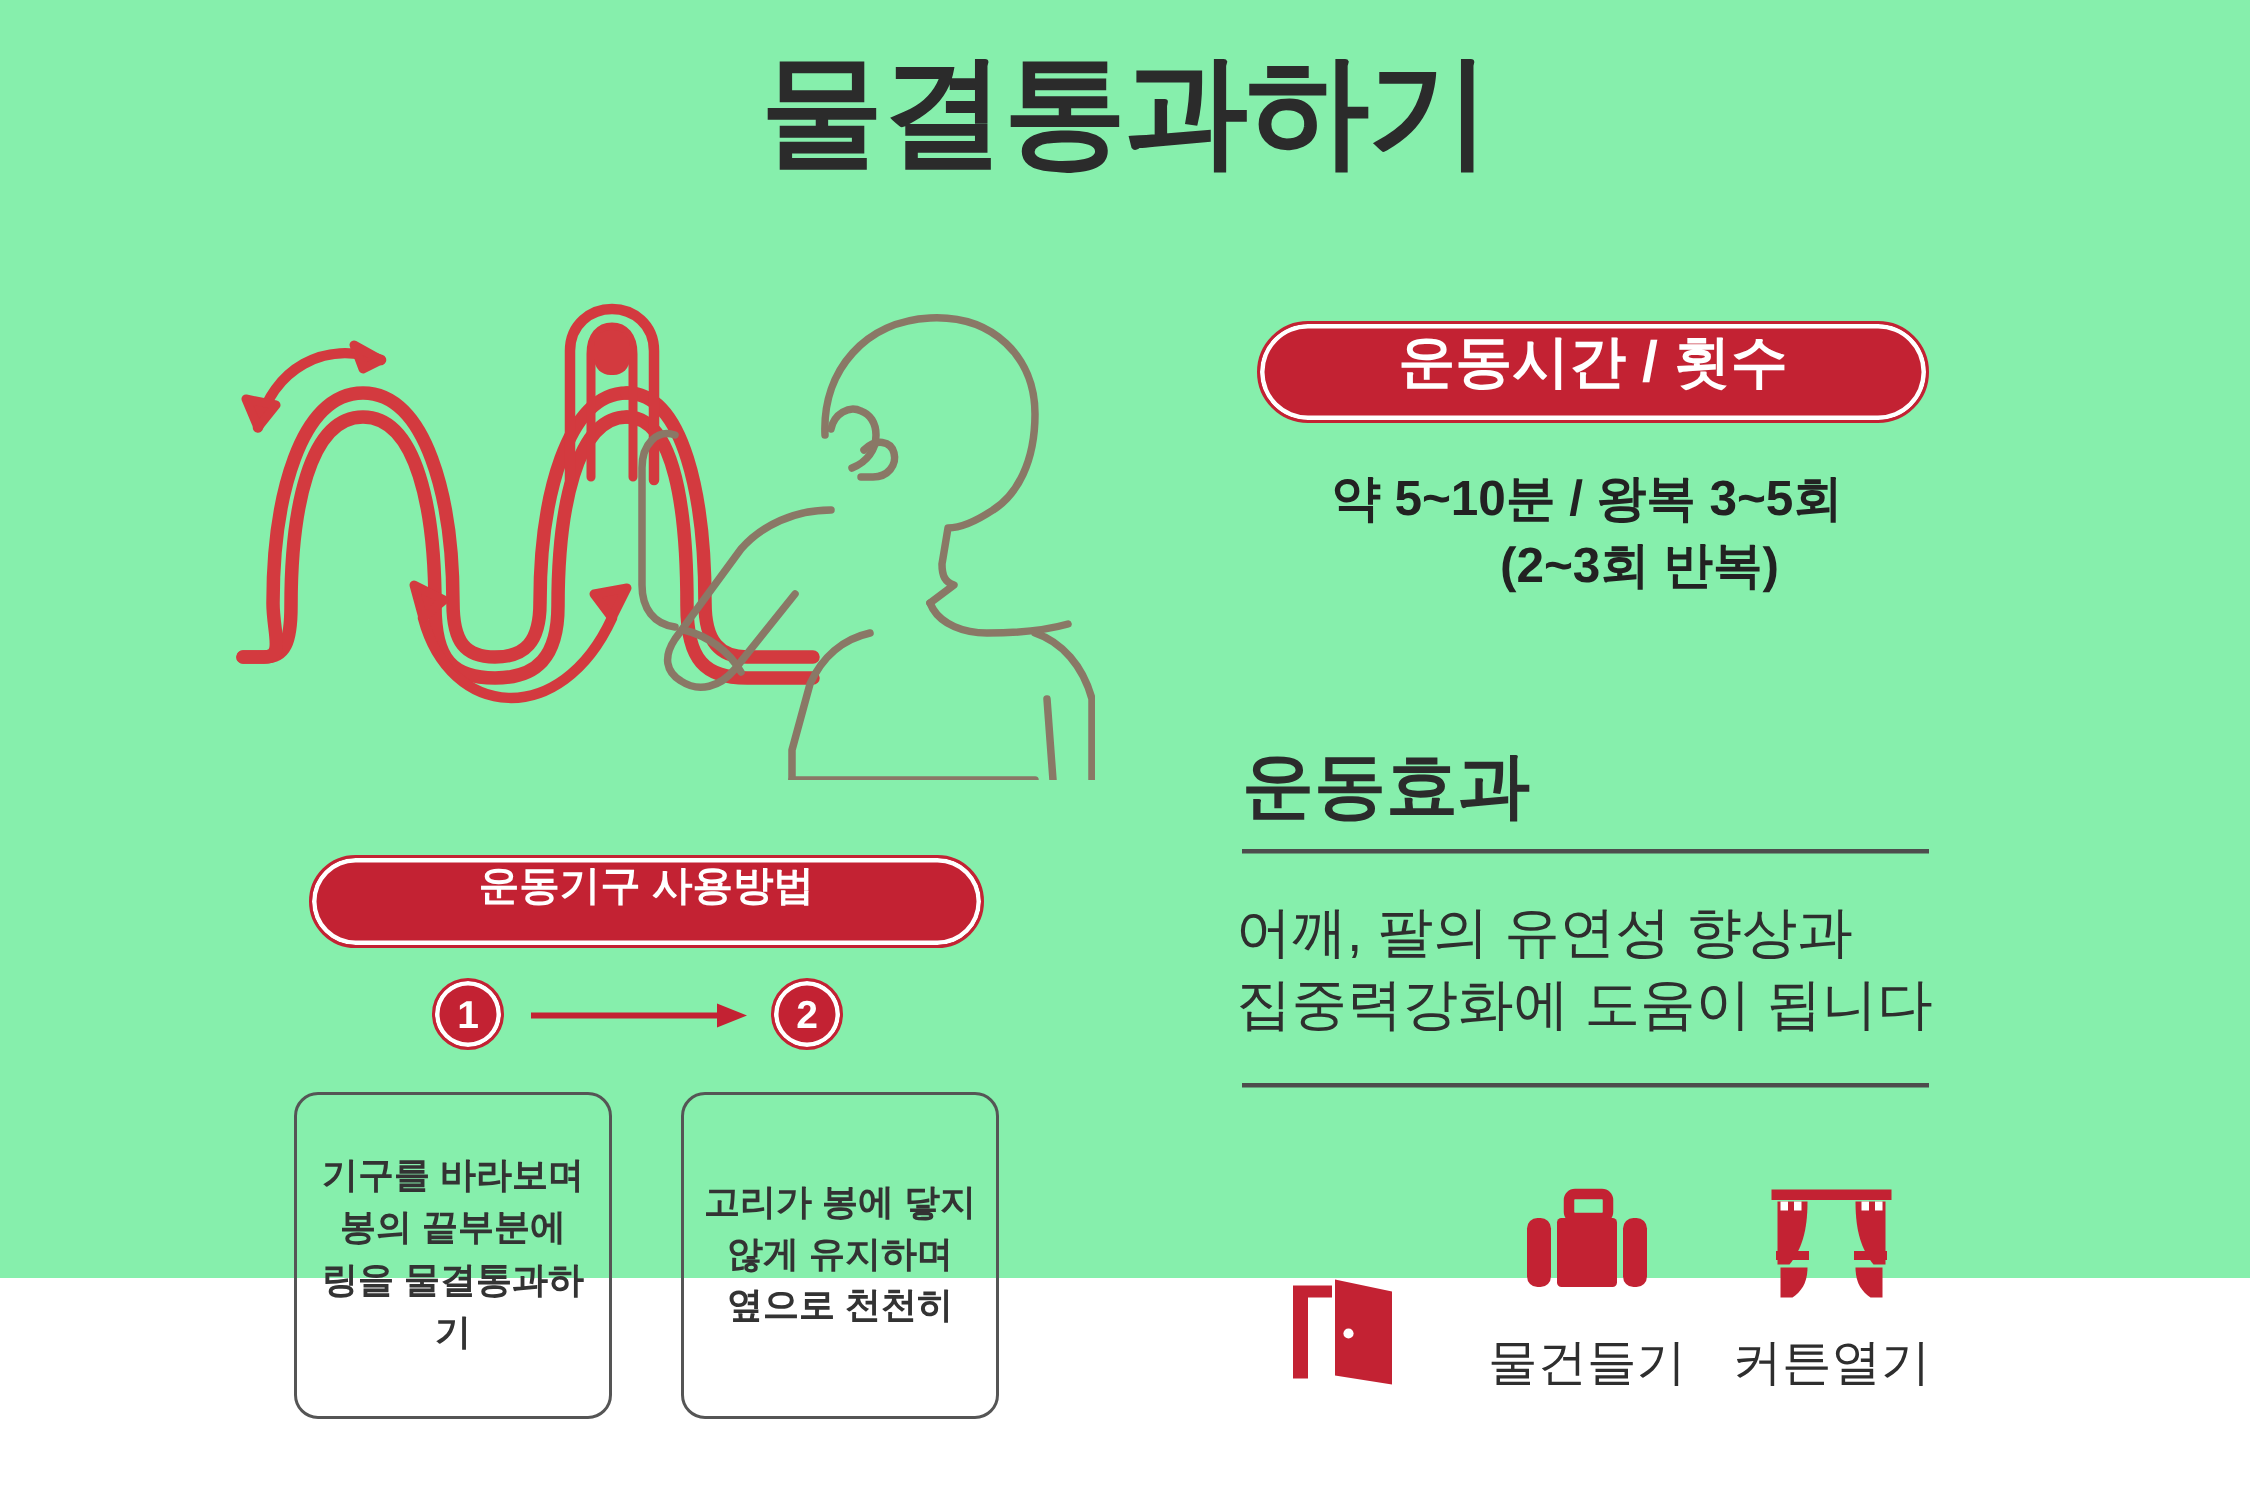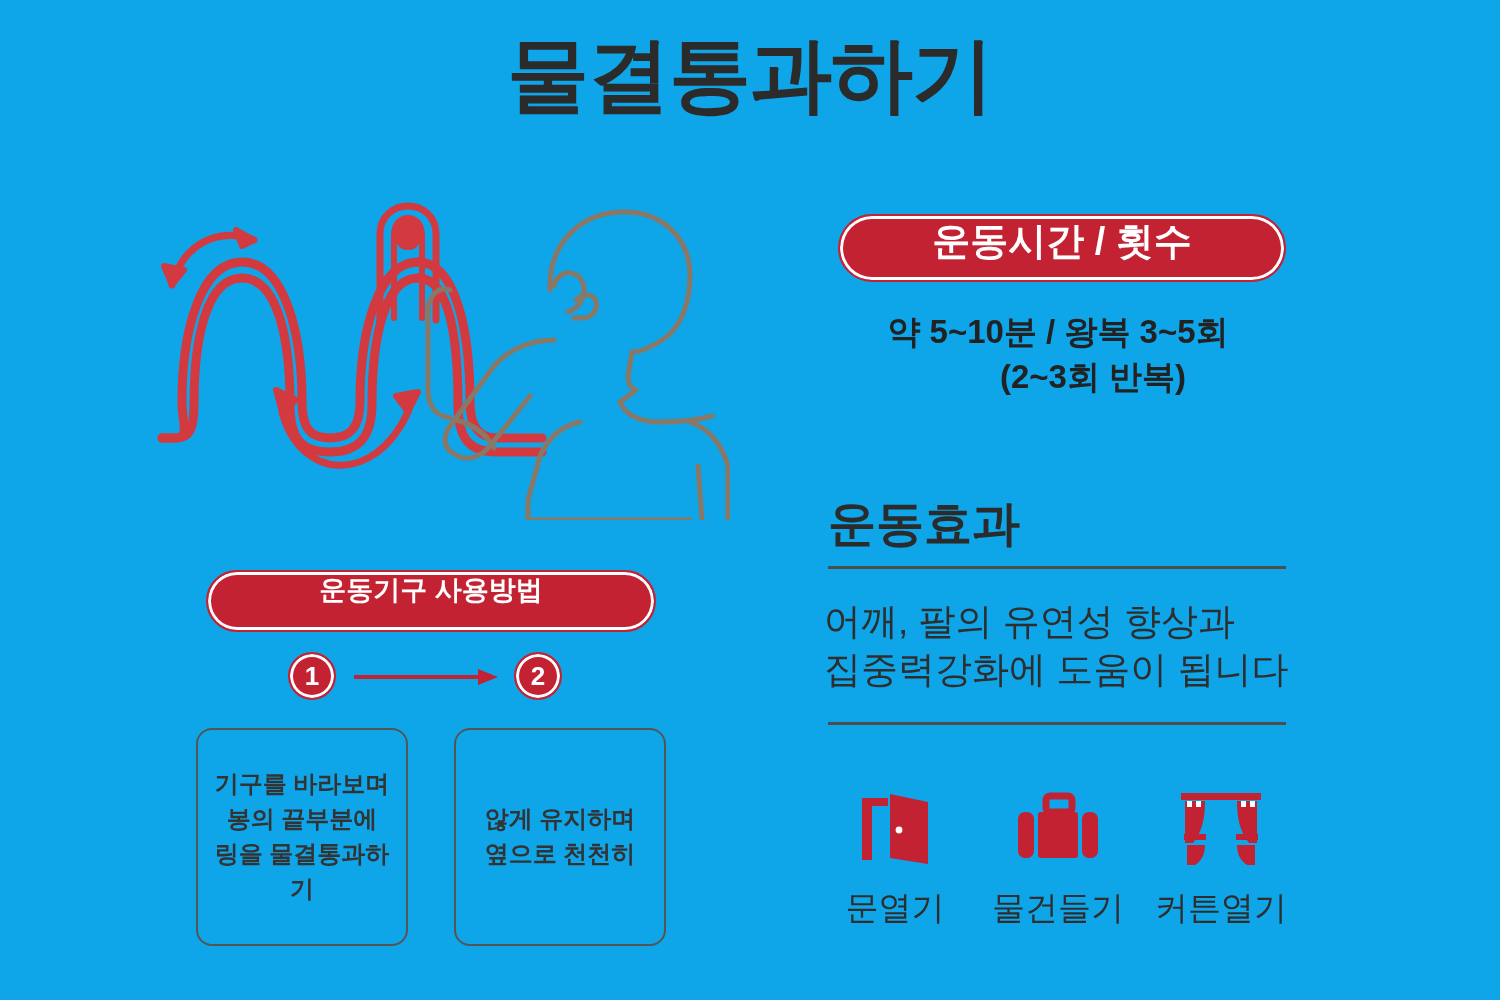--- a/index.html
+++ b/index.html
@@ -2,21 +2,21 @@
 <html><head>
 <meta charset="utf-8">
 <style>
   * { box-sizing: border-box; margin: 0; padding: 0; }
   html, body {
     width: 1500px; height: 1000px;
     background: #ffffff;
     font-family: "Liberation Sans", "DejaVu Sans", sans-serif;
     overflow: hidden;
   }
-  #page { position: relative; width: 1500px; height: 1000px; background:#0ea5e9; }
+  #page { position: relative; width: 1500px; height: 852px; background:#86efac; }
 
   
   .title {
     position: absolute; left: 0; top: 34px; width: 1500px;
     text-align: center;
     font-size: 82px; font-weight: 700; letter-spacing: -1px;
     color: #2b2b2b; line-height: 1.0;
   }
 
   
@@ -171,21 +171,20 @@
   <div class="benefits">
 
     <div class="benefit">
       <div class="glyph">
         <svg width="86" height="78" viewBox="0 0 86 78">
           <path d="M10 8 L10 70 L20 70 L20 16 L36 16 L36 8 Z" fill="#c32233"></path>
           <path d="M38 4 L76 12 L76 74 L38 68 Z" fill="#c32233"></path>
           <circle cx="47" cy="40" r="3.4" fill="#ffffff"></circle>
         </svg>
       </div>
-      <div class="cap">문열기</div>
     </div>
 
     <div class="benefit">
       <div class="glyph">
         <svg width="96" height="78" viewBox="0 0 96 78">
           <rect x="36" y="6" width="26" height="16" rx="4" fill="none" stroke="#c32233" stroke-width="7"></rect>
           <rect x="8" y="22" width="16" height="46" rx="7" fill="#c32233"></rect>
           <rect x="72" y="22" width="16" height="46" rx="7" fill="#c32233"></rect>
           <rect x="28" y="22" width="40" height="46" rx="3" fill="#c32233"></rect>
         </svg>
@@ -230,19 +229,20 @@
   <div class="step-boxes">
     <div class="step-box">
       <div>
         <div>기구를 바라보며</div>
         <div>봉의 끝부분에</div>
         <div>링을 물결통과하기</div>
       </div>
     </div>
     <div class="step-box">
       <div>
+        <div>고리가 봉에 닿지</div>
         <div>않게 유지하며</div>
         <div>옆으로 천천히</div>
       </div>
     </div>
   </div>
 
 </div>
 
 </body></html>

